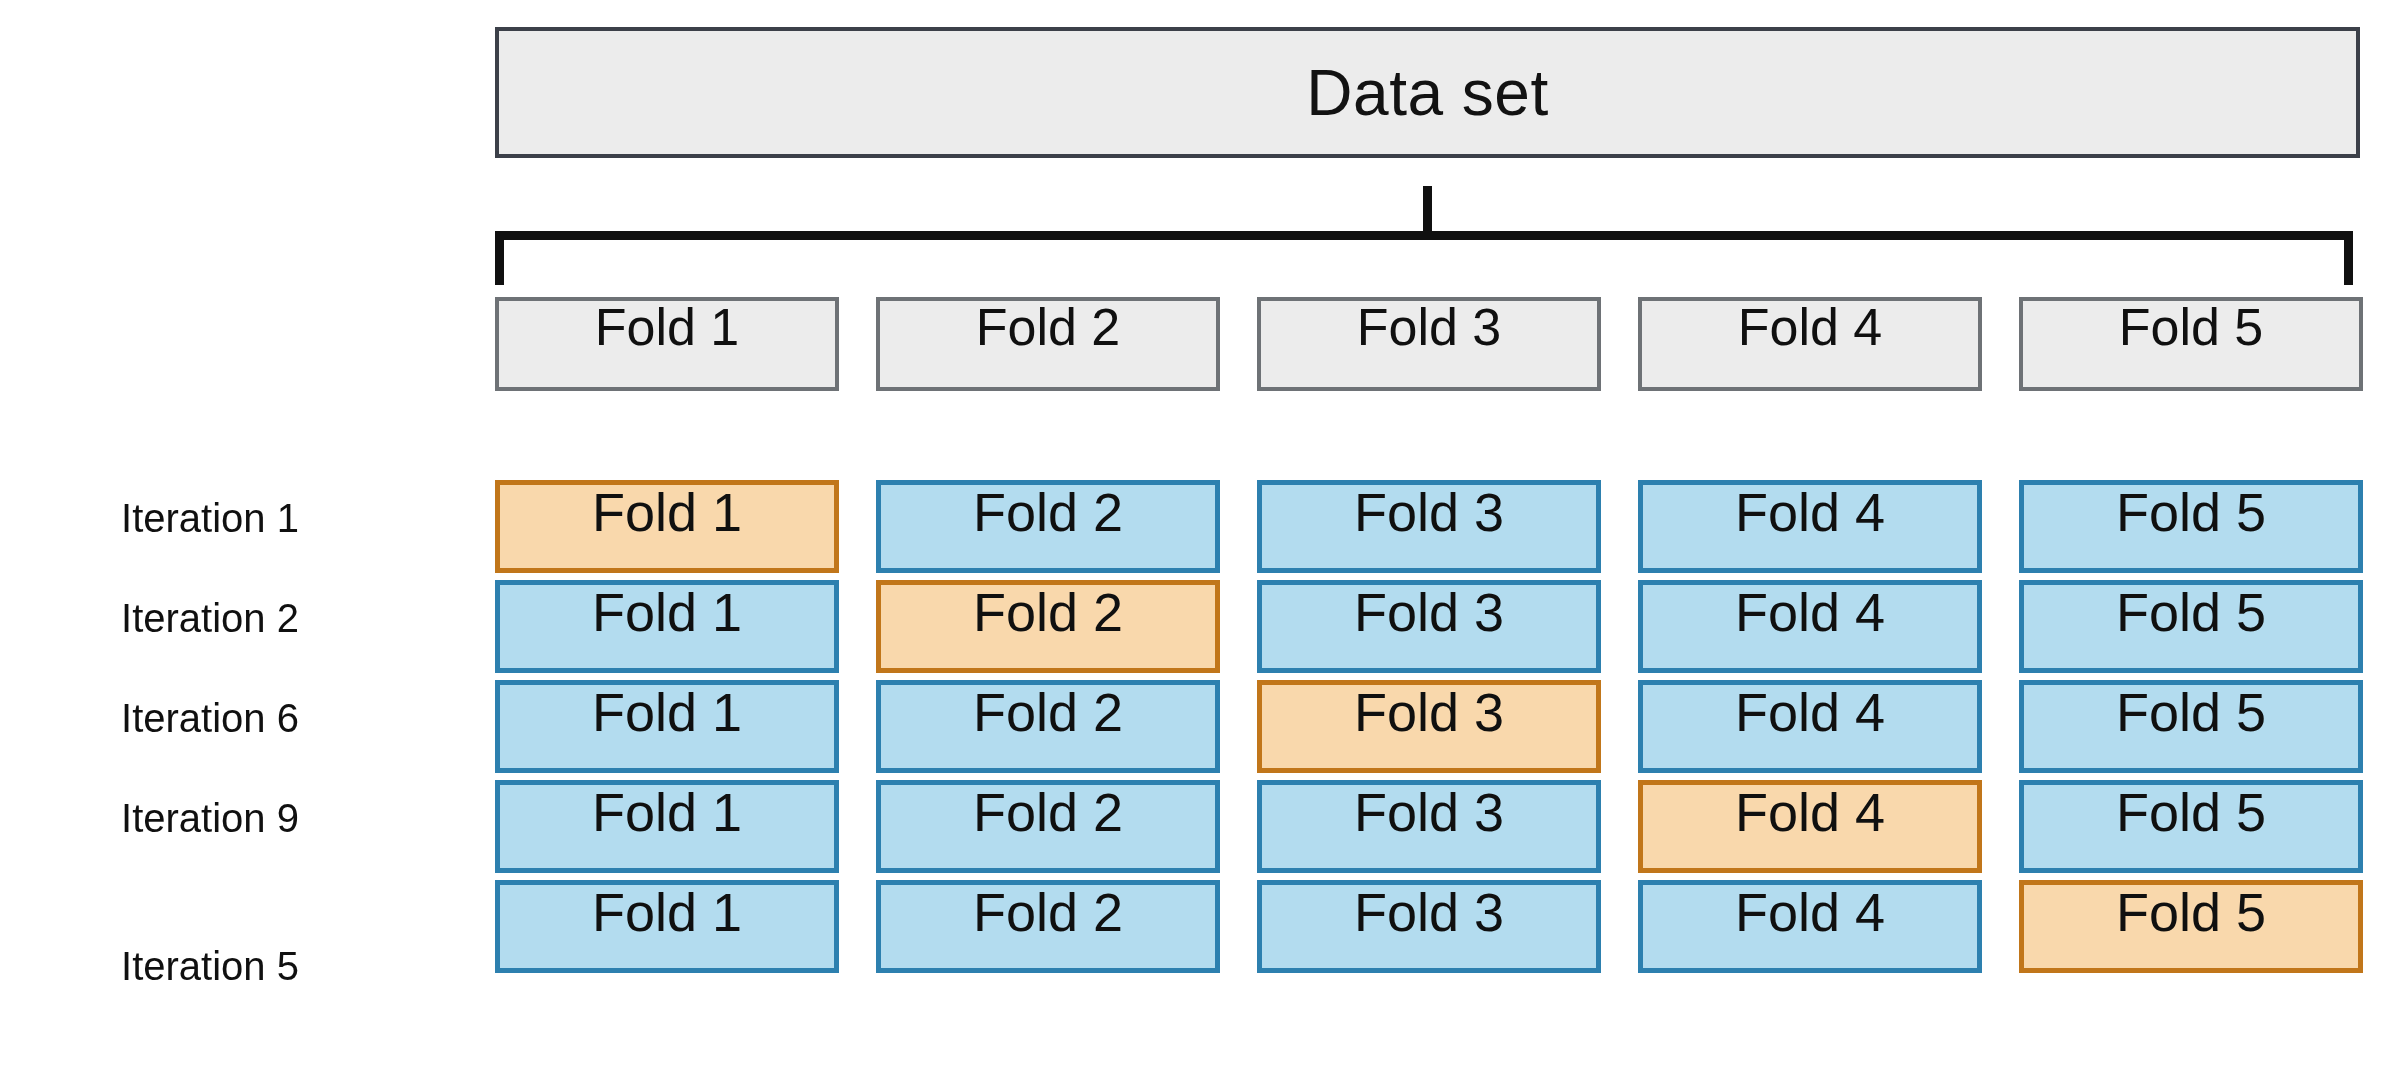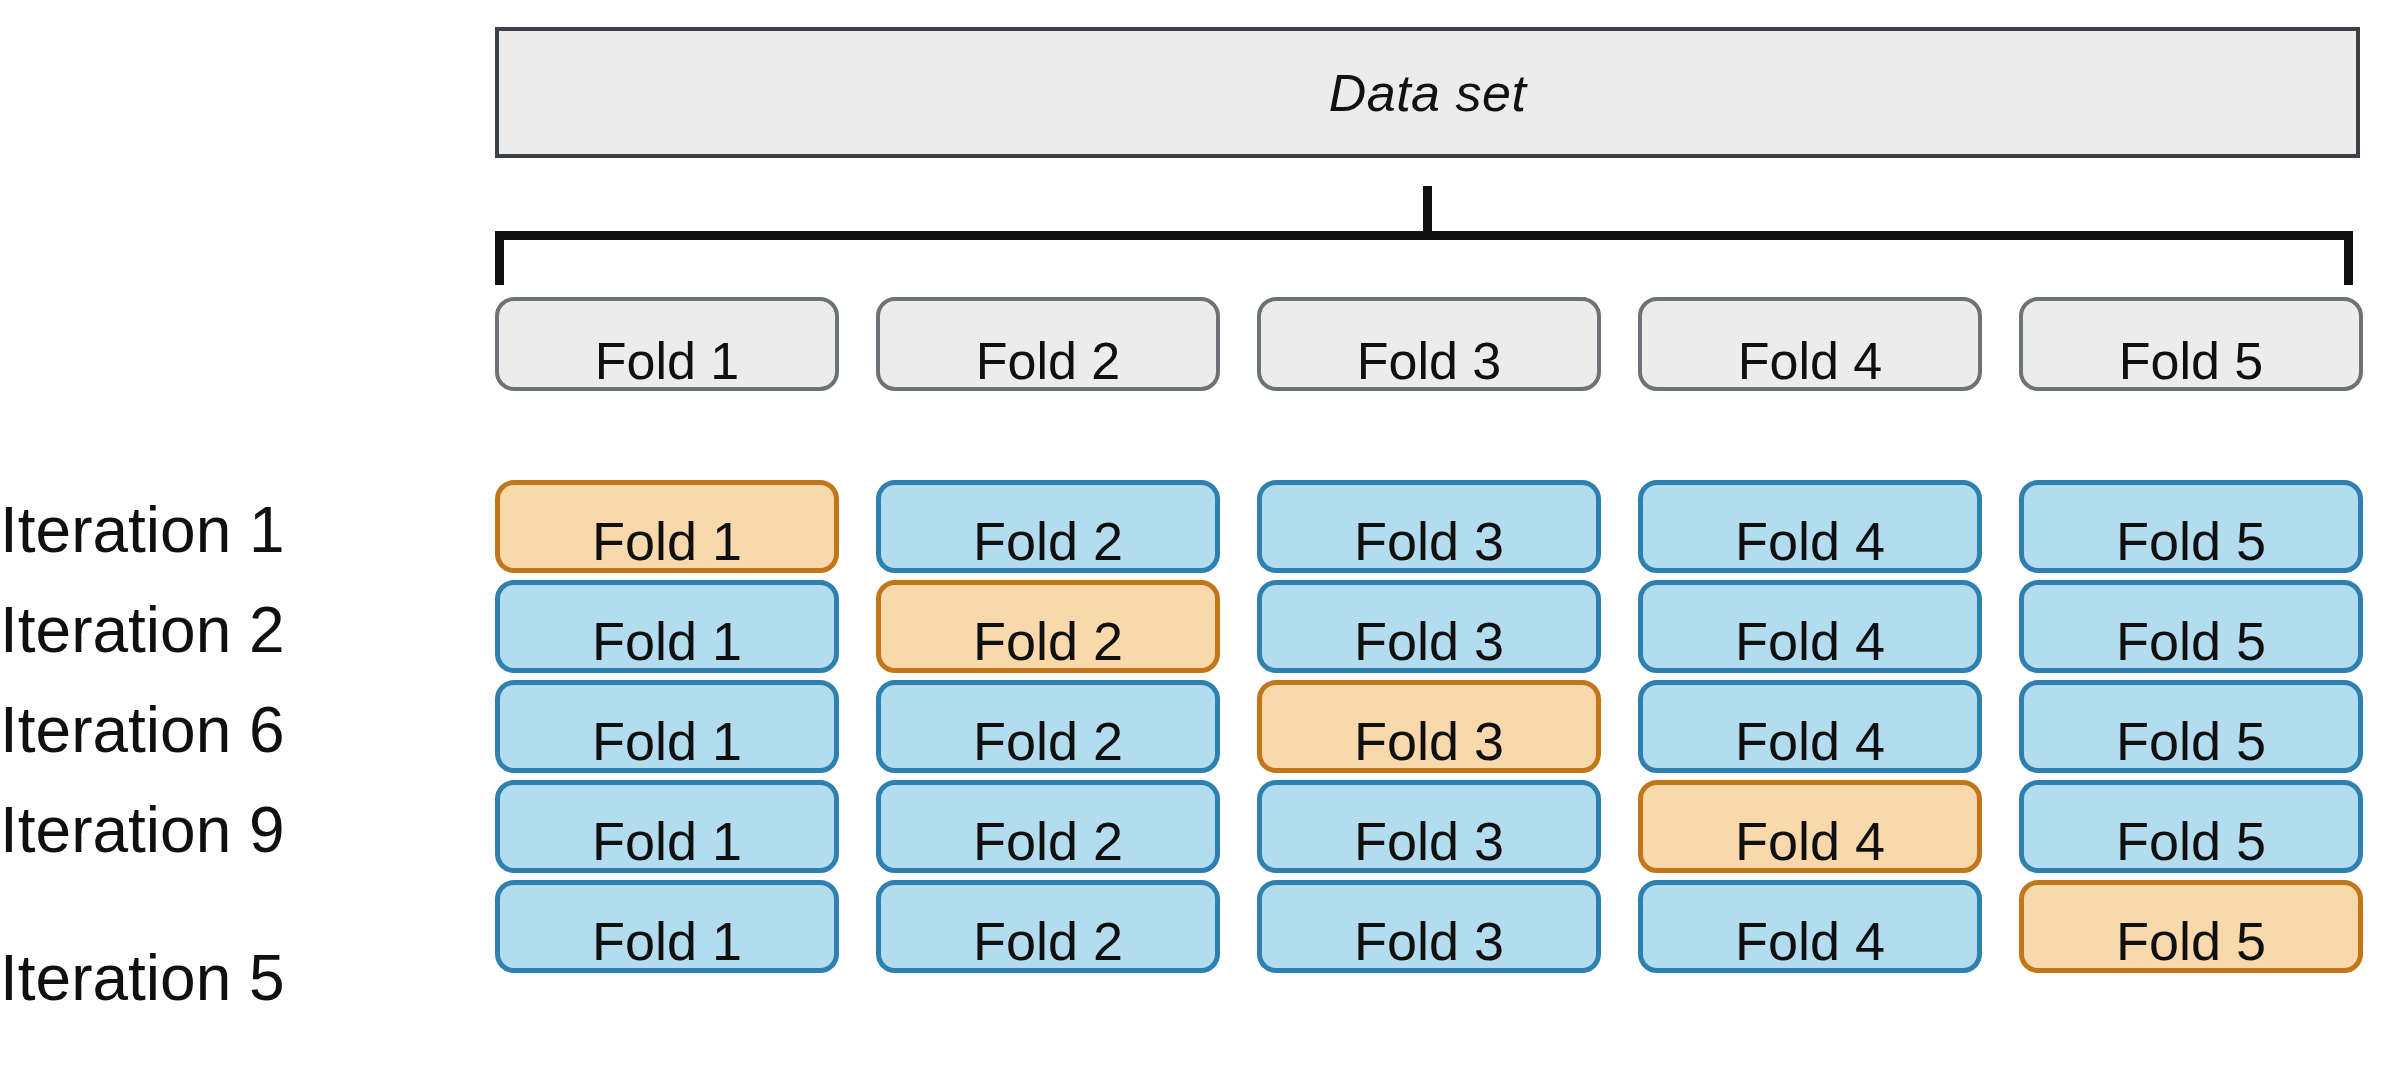--- a/index.html
+++ b/index.html
@@ -29,26 +29,25 @@
     width: 1865px;
     height: 131px;
     box-sizing: border-box;
     background: #ECECEC;
     border: 4px solid #3C4049;
     display: flex;
     align-items: center;
     justify-content: center;
   }
   .dataset-box .box-label {
-    font-size: 52px;
+    font-size: 64px;
     line-height: 1;
     letter-spacing: 0.5px;
     color: #121212;
     white-space: nowrap;
-    font-style: italic;
   }
 
   
   .bracket {
     position: absolute;
     left: 495px;
     top: 231px;
     width: 1858px;
     height: 54px;
   }
@@ -76,24 +75,23 @@
     width: 9px;
     height: 48px;
     background: #101010;
   }
 
   
   .fold-cell {
     position: absolute;
     box-sizing: border-box;
     display: flex;
-    align-items: flex-end;
+    align-items: flex-start;
     justify-content: center;
     white-space: nowrap;
-    border-radius: 19px;
   }
   .fold-cell .cell-label {
     font-size: 54px;
     line-height: 1;
     color: #101010;
   }
 
   
   .header-row .fold-cell {
     top: 297px;
@@ -118,22 +116,22 @@
   .fold-cell.train {
     background: #B3DCEF;
     border: 5px solid #2D80AF;
   }
 
   
   .iteration-label {
     position: absolute;
     left: 0;
     width: 420px;
-    text-align: left;
-    font-size: 64px;
+    text-align: center;
+    font-size: 40px;
     line-height: 1;
     color: #101010;
     white-space: nowrap;
   }
 </style>
 </head>
 <body>
 
 <div id="diagram-canvas">
 

